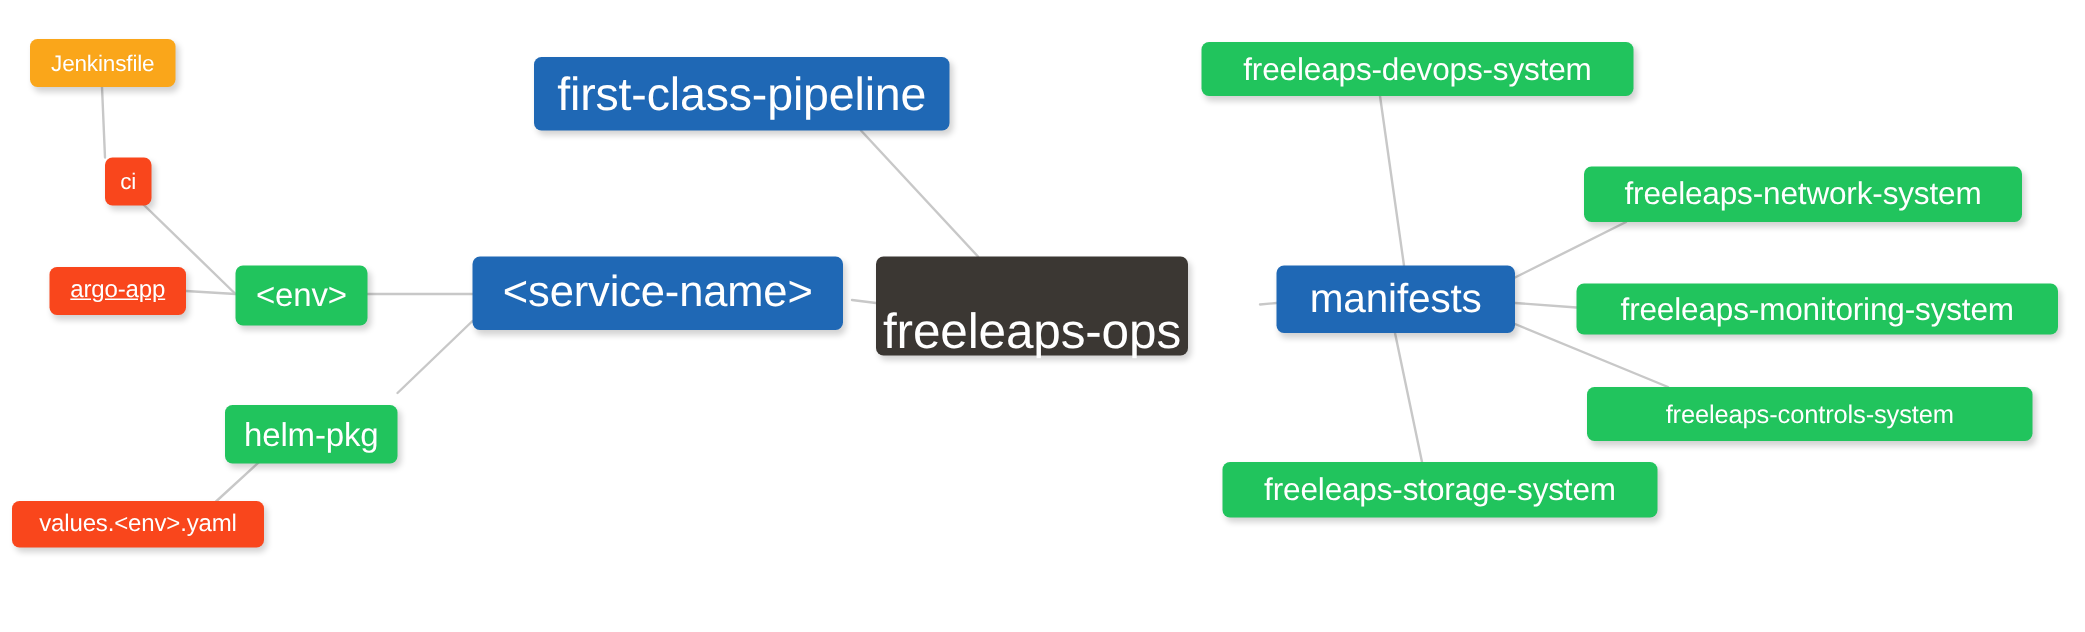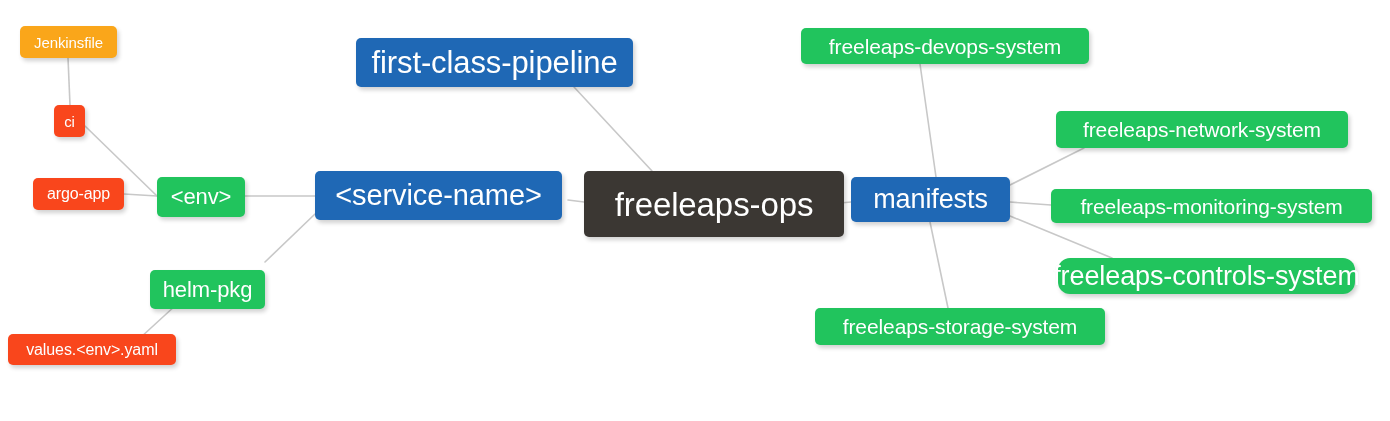--- a/index.html
+++ b/index.html
@@ -63,56 +63,56 @@
       <path d="M 936,177 L 920,64" stroke="#c8c8c8" stroke-width="1.6" fill="none" stroke-linecap="round"></path>
       <path d="M 1010,185 L 1084,148" stroke="#c8c8c8" stroke-width="1.6" fill="none" stroke-linecap="round"></path>
       <path d="M 1010,202 L 1051,205" stroke="#c8c8c8" stroke-width="1.6" fill="none" stroke-linecap="round"></path>
       <path d="M 1010,216 L 1112,258" stroke="#c8c8c8" stroke-width="1.6" fill="none" stroke-linecap="round"></path>
       <path d="M 930,222 L 948,308" stroke="#c8c8c8" stroke-width="1.6" fill="none" stroke-linecap="round"></path>
     </svg>
   <div id="nodes">
       <div class="node n-orange" style="left: 20px; top: 26px; width: 97px; height: 32px; font-size: 15px;">
         <span>Jenkinsfile</span>
       </div>
-      <div class="node n-red" style="left: 54px; top: 105px; width: 31px; height: 32px; font-size: 15px;">
+      <div class="node n-red" style="left: 70px; top: 105px; width: 31px; height: 32px; font-size: 15px;">
         <span>ci</span>
       </div>
-      <div class="node n-red" style="left: 33px; top: 178px; width: 91px; height: 32px; font-size: 16px;">
+      <div class="node n-red" style="left: 33px; top: 178px; width: 91px; height: 32px; font-size: 16px; text-decoration: underline;">
         <span>argo-app</span>
       </div>
       <div class="node n-red" style="left: 8px; top: 334px; width: 168px; height: 31px; font-size: 16px;">
         <span>values.&lt;env&gt;.yaml</span>
       </div>
       <div class="node n-green" style="left: 157px; top: 177px; width: 88px; height: 40px; font-size: 22px;">
         <span>&lt;env&gt;</span>
       </div>
       <div class="node n-green" style="left: 150px; top: 258px; width: 115px; height: 39px; font-size: 22px; margin-top: 12px;">
         <span>helm-pkg</span>
       </div>
       <div class="node n-blue" style="left: 315px; top: 38px; width: 277px; height: 49px; font-size: 31px; margin-left: 41px;">
         <span>first-class-pipeline</span>
       </div>
       <div class="node n-blue" style="left: 315px; top: 171px; width: 247px; height: 49px; font-size: 29px;">
         <span>&lt;service-name&gt;</span>
       </div>
-      <div class="node n-root" style="left: 584px; top: 171px; width: 260px; height: 66px; font-size: 33px;">
+      <div class="node n-root" style="left: 584px; top: 171px; width: 208px; height: 66px; font-size: 33px; align-items: flex-end;">
         <span>freeleaps-ops</span>
       </div>
       <div class="node n-blue" style="left: 851px; top: 177px; width: 159px; height: 45px; font-size: 27px;">
         <span>manifests</span>
       </div>
       <div class="node n-green" style="left: 801px; top: 28px; width: 288px; height: 36px; font-size: 21px;">
         <span>freeleaps-devops-system</span>
       </div>
       <div class="node n-green" style="left: 1056px; top: 111px; width: 292px; height: 37px; font-size: 21px; text-align: center;">
         <span>freeleaps-network-system</span>
       </div>
       <div class="node n-green" style="left: 1051px; top: 189px; width: 321px; height: 34px; font-size: 21px;">
         <span>freeleaps-monitoring-system</span>
       </div>
-      <div class="node n-green" style="left: 1058px; top: 258px; width: 297px; height: 36px; font-size: 27px; border-radius: 12px;">
+      <div class="node n-green" style="left: 1058px; top: 258px; width: 297px; height: 36px; font-size: 17px;">
         <span>freeleaps-controls-system</span>
       </div>
       <div class="node n-green" style="left: 815px; top: 308px; width: 290px; height: 37px; font-size: 21px;">
         <span>freeleaps-storage-system</span>
       </div>
     </div>
 </div>
 
 </body></html>

